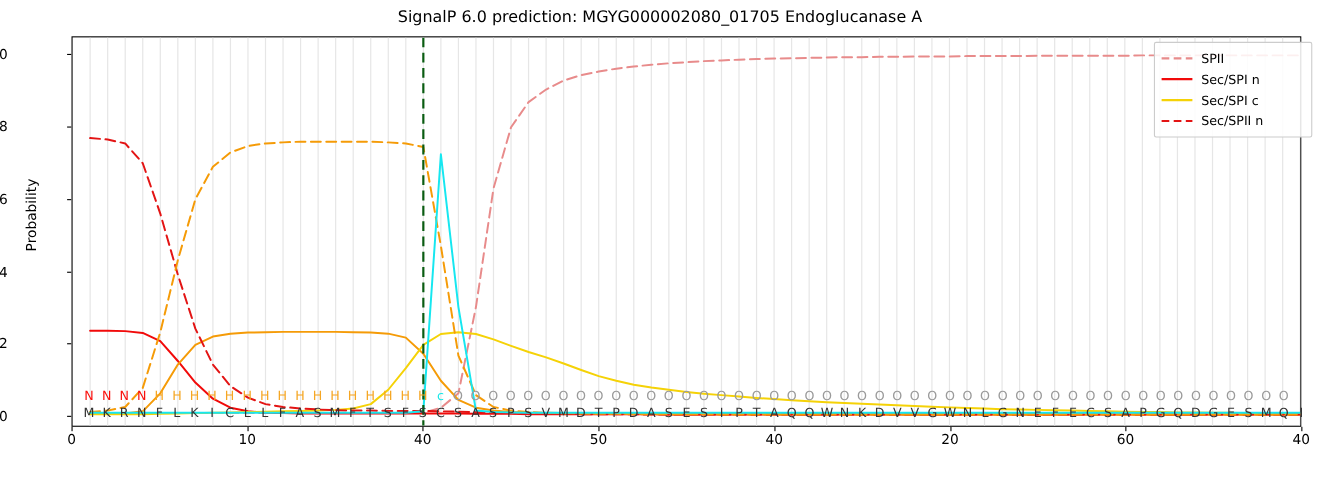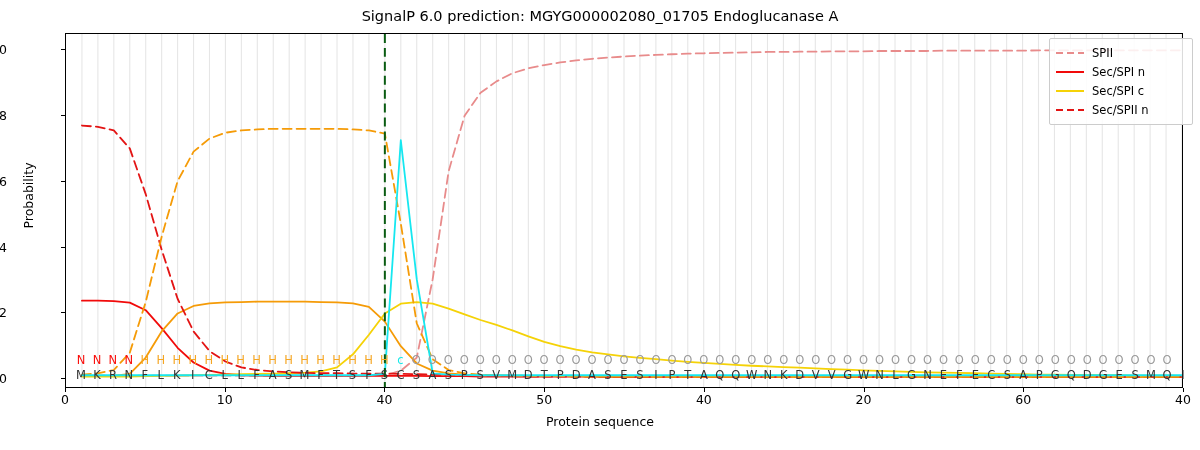--- a/index.html
+++ b/index.html
@@ -189,21 +189,20 @@
       <div class="xtick-mark" style="left: 544.143px;"></div>
       <div class="xtick-label" style="left: 703.857px;">40</div>
       <div class="xtick-mark" style="left: 703.857px;"></div>
       <div class="xtick-label" style="left: 863.571px;">20</div>
       <div class="xtick-mark" style="left: 863.571px;"></div>
       <div class="xtick-label" style="left: 1023.29px;">60</div>
       <div class="xtick-mark" style="left: 1023.29px;"></div>
       <div class="xtick-label" style="left: 1183px;">40</div>
       <div class="xtick-mark" style="left: 1183px;"></div>
     </div>
-  <div id="xlabel">Protein sequence</div>
 
   <div class="seq-row" id="region-row">
       <div class="seq-cell r-N" style="left: 15.9714px;">N</div>
       <div class="seq-cell r-N" style="left: 31.9429px;">N</div>
       <div class="seq-cell r-N" style="left: 47.9143px;">N</div>
       <div class="seq-cell r-N" style="left: 63.8857px;">N</div>
       <div class="seq-cell r-H" style="left: 79.8571px;">H</div>
       <div class="seq-cell r-H" style="left: 95.8286px;">H</div>
       <div class="seq-cell r-H" style="left: 111.8px;">H</div>
       <div class="seq-cell r-H" style="left: 127.771px;">H</div>

